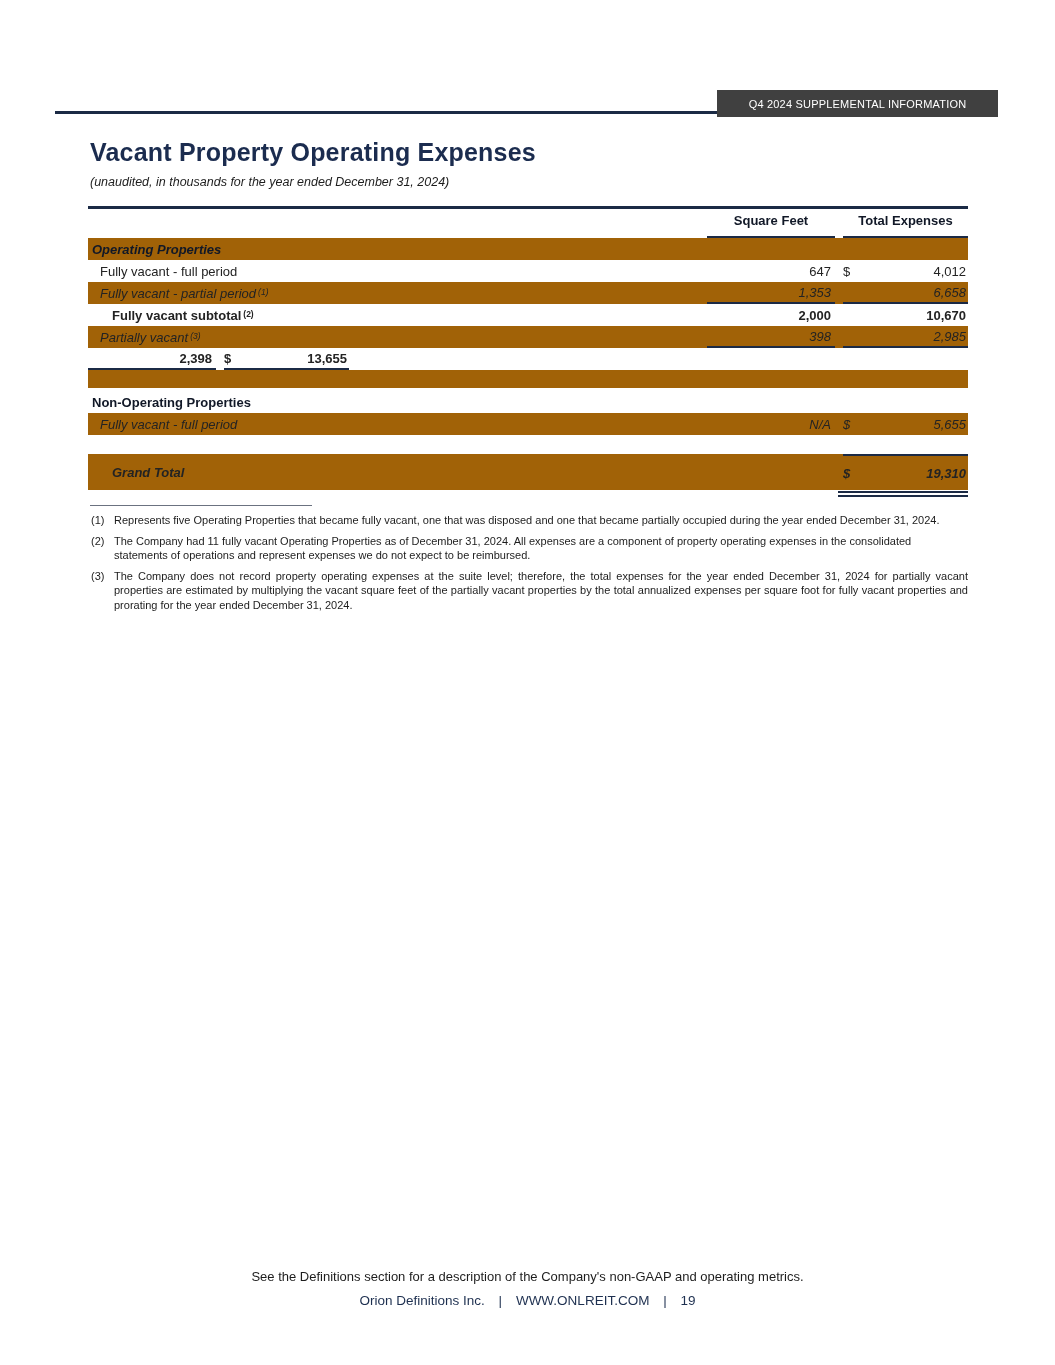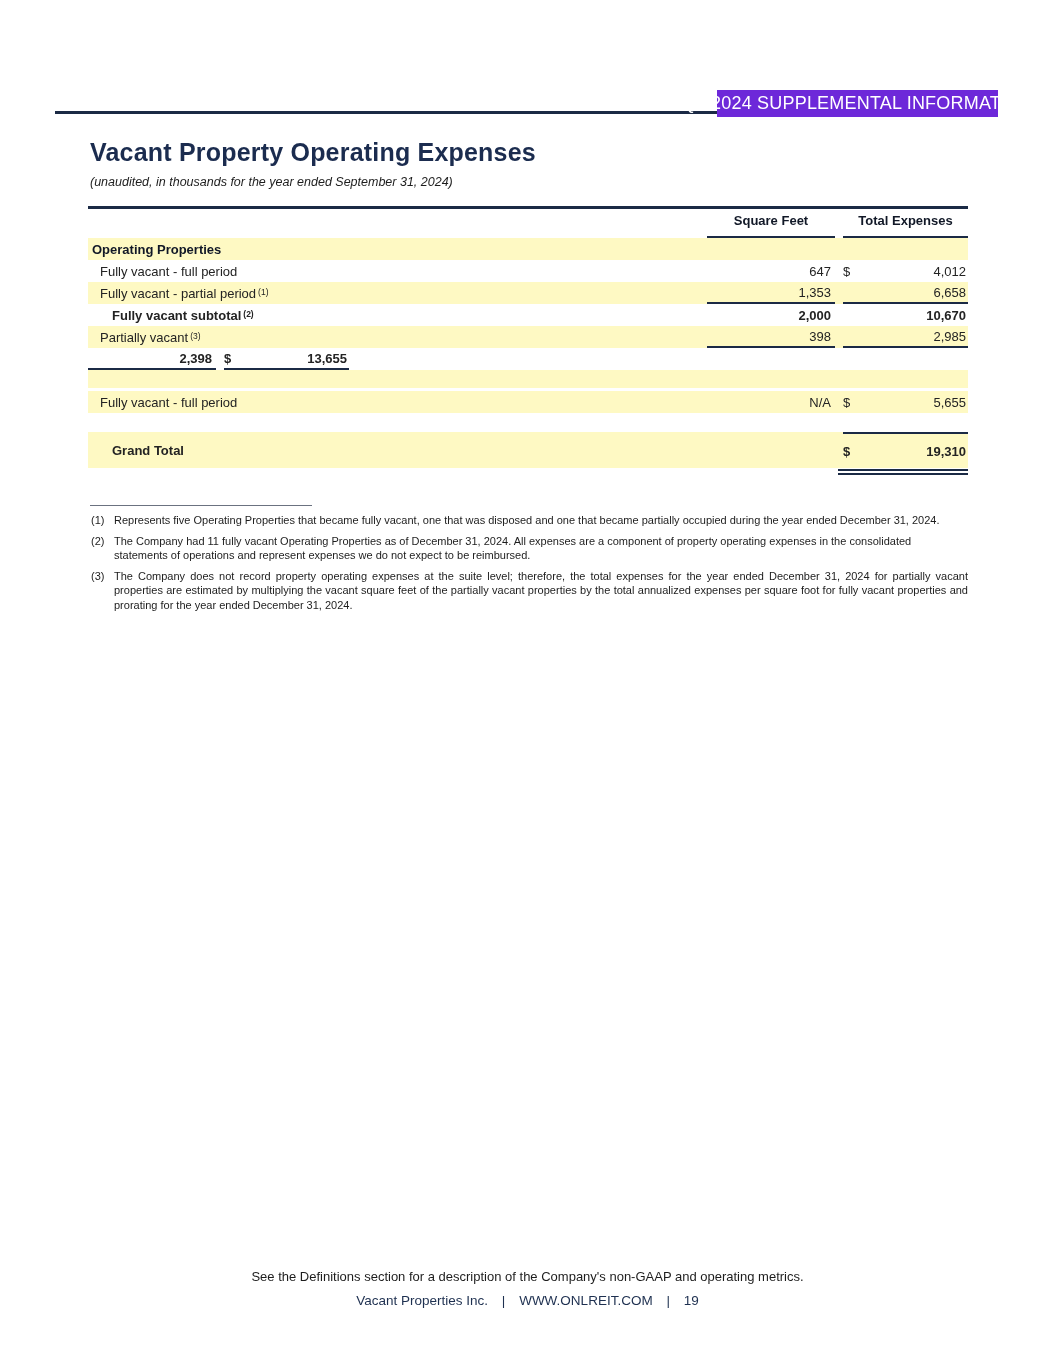--- a/index.html
+++ b/index.html
@@ -10,23 +10,23 @@
     color:#232323;
     overflow:hidden;
   }
   
   .top-rule {
     position:absolute; top:111px; left:55px; width:942px; height:3px;
     background:#1b2a45;
   }
   .banner-box {
     position:absolute; top:90px; left:717px; width:281px; height:27px;
-    background:#6d28d9; color:#ffffff;
+    background:#404040; color:#ffffff;
     display:flex; align-items:center; justify-content:center;
-    font-size:18px; letter-spacing:.2px; white-space:nowrap;
+    font-size:11px; letter-spacing:.2px; white-space:nowrap;
   }
   .page-title {
     position:absolute; top:138px; left:90px;
     font-size:25px; font-weight:700; color:#1b2c4f; letter-spacing:.2px;
   }
   .page-subtitle {
     position:absolute; top:175px; left:90px;
     font-size:12.5px; font-style:italic; color:#1d1d1d;
   }
   
@@ -40,21 +40,21 @@
   .c-gap  { width:8px; align-self:stretch; }
   .c-exp  { width:125px; align-self:stretch; display:flex; align-items:center; }
   .c-exp .dollar { text-align:left; }
   .c-exp .val { margin-left:auto; text-align:right; padding-right:2px;}
   .hdr-row .c-sqft, .hdr-row .c-exp {
     font-weight:700; font-size:13px; justify-content:center;
     border-bottom:2.5px solid #1b2a45; padding-bottom:4px; padding-right:0; color:#111827;
   }
   .hdr-row .c-exp { display:flex; }
   .hdr-row .c-exp span { margin:0 auto; }
-  .bg-blue { background:#fef9c3; }
+  .bg-blue { background:#a16207;font-style:italic; }
   .bold { font-weight:700; }
   .sec-hdr .c-label { padding-left:4px; font-weight:700; color:#111827; }
   .ind2 .c-label { padding-left:24px; }
   .nline { border-bottom:2.5px solid #1b2a45; }
   .empty-blue { height:18px; }
   .spacer3 { height:3px; }
   .spacer19 { height:19px; }
   .gt-row { height:36px; }
   .gt-top { border-top:2.5px solid #1b2a45; }
   .gt-underline { display:flex; margin-top:1px; }
@@ -82,21 +82,21 @@
   .footer-brand .sep { margin:0 10px; color:#1e3050; }
 </style>
 </head>
 <body>
 
 <div class="top-rule"></div>
 <div class="banner-box">
   <span>Q4 2024 SUPPLEMENTAL INFORMATION</span>
 </div>
 <div class="page-title">Vacant Property Operating Expenses</div>
-<div class="page-subtitle">(unaudited, in thousands for the year ended September 31, 2024)</div>
+<div class="page-subtitle">(unaudited, in thousands for the year ended December 31, 2024)</div>
 
 <div class="tbl">
   <div class="topline"></div>
 
   <div class="hdr-row">
     <div class="c-label"></div>
     <div class="c-sqft">
         <span>Square Feet</span>
       </div>
     <div class="c-gap"></div>
@@ -170,20 +170,28 @@
     <div class="c-gap"></div>
     <div class="c-exp nline">
         <span class="dollar">$</span>
         <span class="val">13,655</span>
       </div>
   </div>
 
   <div class="bg-blue empty-blue"></div>
   <div class="spacer3"></div>
 
+  <div class="row sec-hdr">
+    <div class="c-label">
+        <span>Non-Operating Properties</span>
+      </div>
+    <div class="c-sqft"></div>
+      <div class="c-gap"></div>
+      <div class="c-exp"></div>
+  </div>
 
   <div class="row bg-blue">
     <div class="c-label">
         <span>Fully vacant - full period</span>
       </div>
     <div class="c-sqft">N/A</div>
     <div class="c-gap"></div>
     <div class="c-exp">
         <span class="dollar">$</span>
         <span class="val">5,655</span>
@@ -223,18 +231,18 @@
   </div>
 
   <div class="footnote">
     <div class="fn-num">(3)</div>
     <div class="fn-text fn-just">The Company does not record property operating expenses at the suite level; therefore, the total expenses for the year ended December 31, 2024 for partially vacant properties are estimated by multiplying the vacant square feet of the partially vacant properties by the total annualized expenses per square foot for fully vacant properties and prorating for the year ended December 31, 2024.</div>
   </div>
 </div>
 
 <div class="footer-note">See the Definitions section for a description of the Company's non-GAAP and operating metrics.</div>
 <div class="footer-brand">
-  <span>Vacant Properties Inc.</span>
+  <span>Orion Definitions Inc.</span>
   <span class="sep">|</span>
   <span>WWW.ONLREIT.COM</span>
   <span class="sep">|</span>
   <span>19</span>
 </div>
 
 </body></html>

